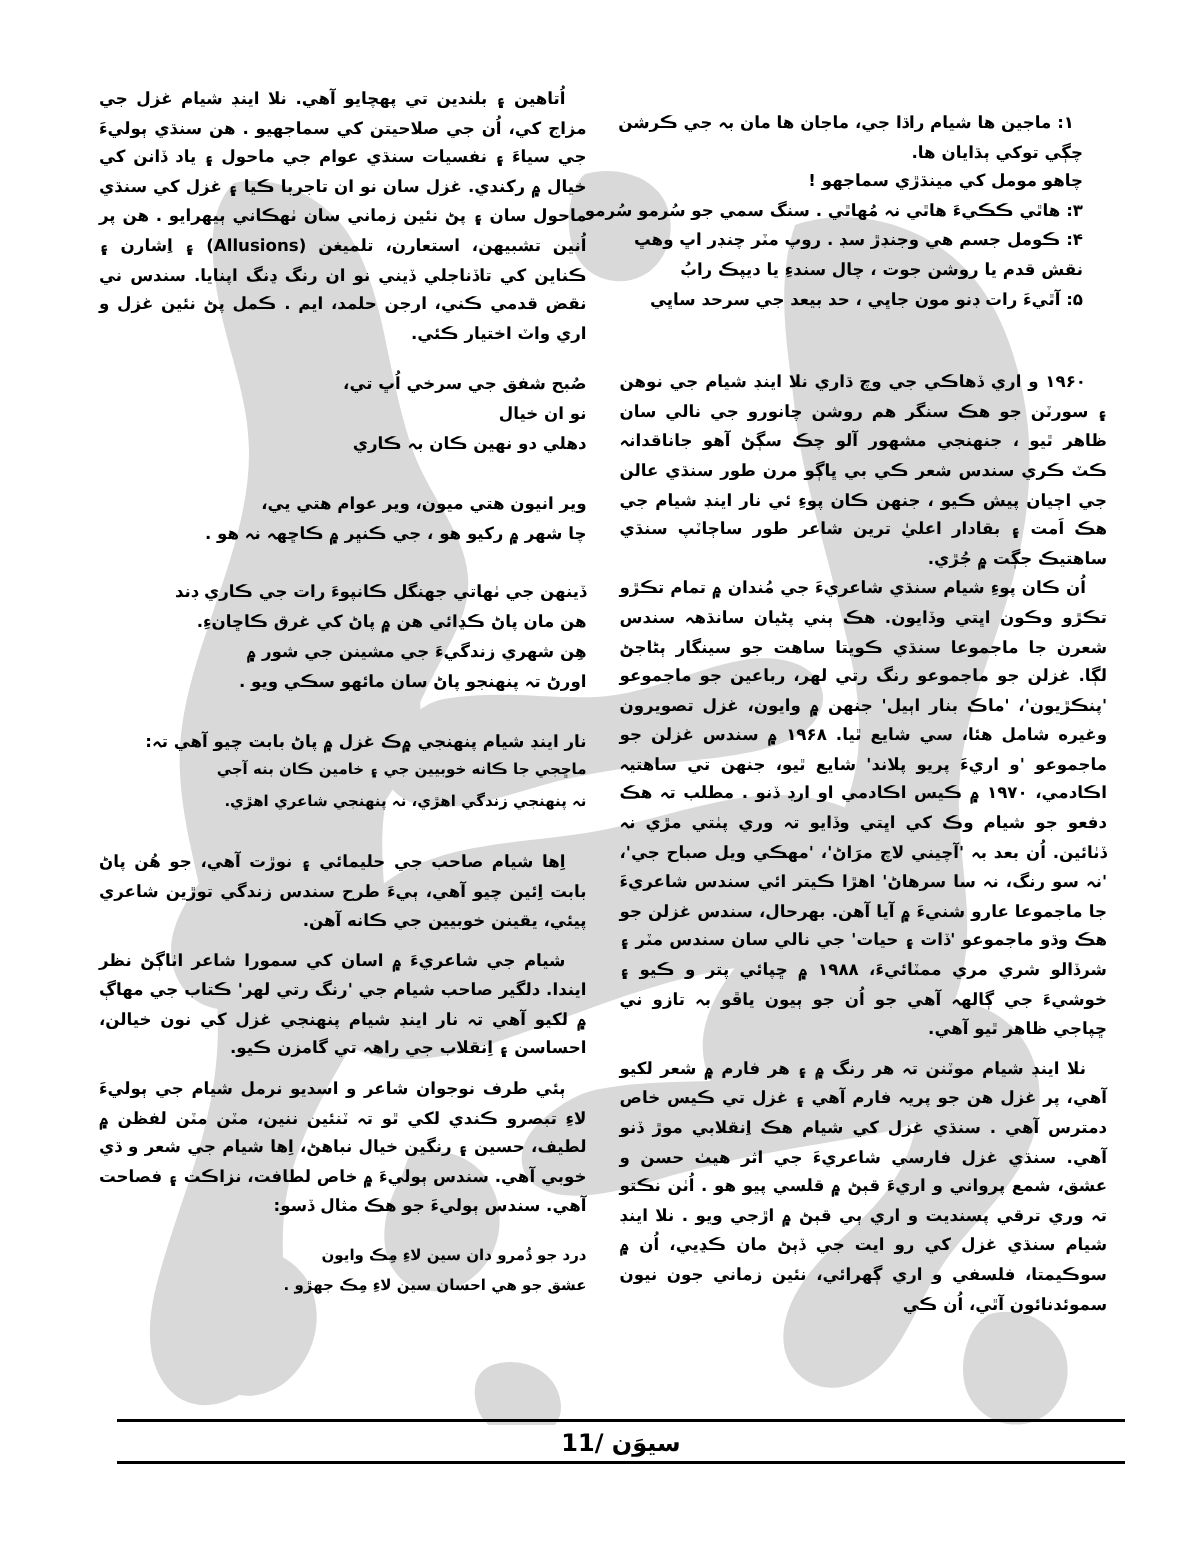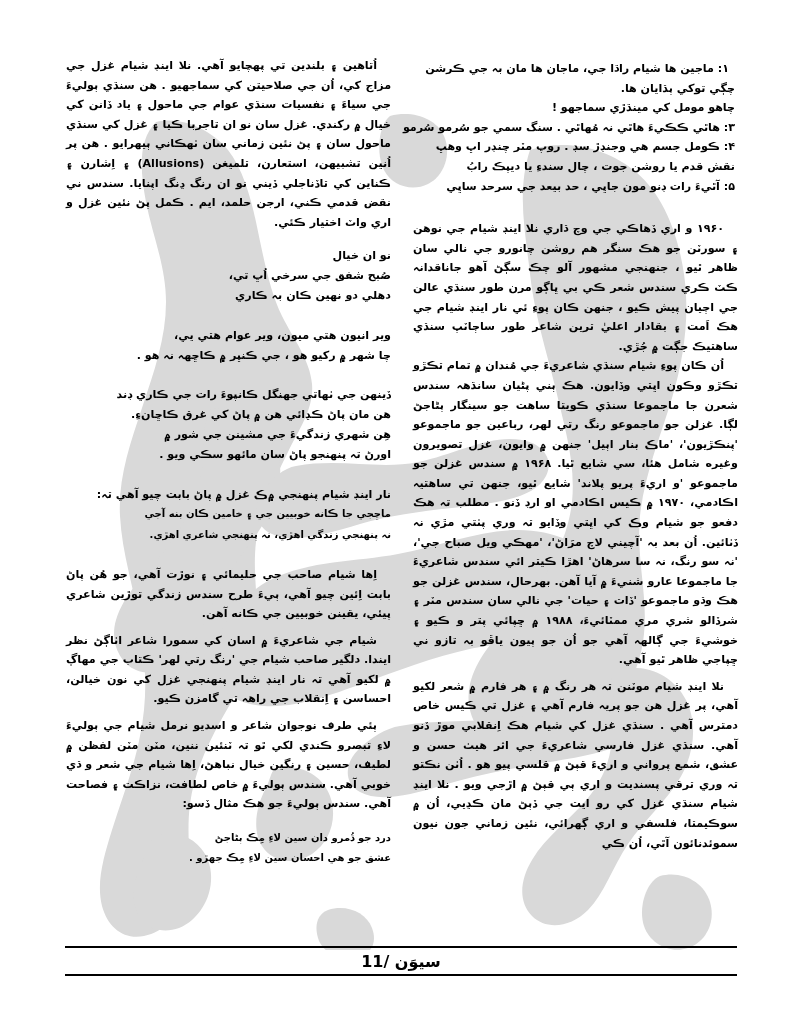--- a/index.html
+++ b/index.html
@@ -89,21 +89,21 @@
     text-indent: 14px;
   }
   .para.noindent { text-indent: 0; }
   .para + .para { margin-top: 0; }
 
   .gap-sm { height: 7px; }
   .gap-md { height: 14px; }
   .gap-lg { height: 20px; }
 
   
-  .list-block { margin: 3px; }
+  .list-block { margin: 16px; }
   .list-line {
     font-size: 11.1px;
     line-height: 19.6px;
     text-align: center;
     white-space: nowrap;
   }
   .list-line.ind-a { text-align: right; padding-right: 6px; }
   .list-line.ind-b { text-align: center; }
 
   
@@ -130,21 +130,21 @@
     font-size: 11.1px;
     line-height: 19.6px;
     text-align: right;
     direction: rtl;
     font-weight: 700;
   }
 
   
   #footer {
     position: absolute;
-    left: 65px;
+    left: 78px;
     top: 946px;
     width: 672px;
     z-index: 3;
     text-align: center;
   }
   .rule {
     width: 100%;
     height: 2px;
     background: #000;
   }
@@ -265,22 +265,22 @@
 
       </div>
 
       <div class="col" id="col-left">
 
         <p class="para">اُتاهين ۽ بلندين تي پهچايو آهي. نلا اينڊ شيام غزل جي مزاج کي، اُن جي صلاحيتن کي سماجهيو . هن سنڌي ٻوليءَ جي سياءَ ۽ نفسيات سنڌي عوام جي ماحول ۽ ياد ڏانن کي خيال ۾ رکندي. غزل سان نو ان تاجربا ڪيا ۽ غزل کي سنڌي ماحول سان ۽ پڻ نئين زماني سان ٺهڪاني ٻيهرايو . هن پر اُنين تشبيهن، استعارن، تلميغن (Allusions) ۽ اِشارن ۽ ڪناين کي تاڏناجلي ڏيني نو ان رنگ ڍنگ اپنايا. سندس ني نقض قدمي ڪني، ارجن حلمد، ايم . ڪمل پڻ نئين غزل و اري واٽ اختيار ڪئي.</p>
 
         <div class="gap-md"></div>
 
         <div class="verse-block">
+          <div class="verse-line">صُبح شفق جي سرخي اُڀ تي،</div>
           <div class="verse-line">نو ان خيال</div>
-          <div class="verse-line">صُبح شفق جي سرخي اُڀ تي،</div>
           <div class="verse-line">دهلي دو نهين ڪان بہ ڪاري</div>
         </div>
 
         <div class="gap-lg"></div>
 
         <div class="verse-block">
           <div class="verse-line">وير انيون هتي ميون، وير عوام هتي يي،</div>
           <div class="verse-line">چا شهر ۾ رکيو هو ، جي ڪنڀر ۾ ڪاڇهہ نہ هو .</div>
         </div>
 
@@ -309,21 +309,21 @@
 
         <p class="para">شيام جي شاعريءَ ۾ اسان کي سمورا شاعر اٺاڳڻ نظر ايندا. دلگير صاحب شيام جي 'رنگ رتي لهر' ڪتاب جي مهاڳ ۾ لکيو آهي تہ نار اينڊ شيام پنهنجي غزل کي نون خيالن، احساسن ۽ اِنقلاب جي راهہ تي گامزن ڪيو.</p>
 
         <div class="gap-sm"></div>
 
         <p class="para">ٻئي طرف نوجوان شاعر و اسديو نرمل شيام جي ٻوليءَ لاءِ تبصرو ڪندي لکي ٿو تہ ٽنئين ننين، مٽن مٽن لفظن ۾ لطيف، حسين ۽ رنگين خيال نباهڻ، اِها شيام جي شعر و ڌي خوبي آهي. سندس ٻوليءَ ۾ خاص لطافت، نزاڪت ۽ فصاحت آهي. سندس ٻوليءَ جو هڪ مثال ڏسو:</p>
 
         <div class="gap-md"></div>
 
         <div class="quote-block">
-          <div class="quote-line wide">درد جو ڌُمرو دان سين لاءِ مِڪ ٻڻاجڻ</div>
+          <div class="quote-line wide">درد جو ڌُمرو دان سين لاءِ مِڪ وايون</div>
           <div class="quote-line wide">عشق جو هي احسان سين لاءِ مِڪ جهڙو .</div>
         </div>
 
       </div>
 
     </div>
 
     <div id="footer">
       <div class="rule"></div>
       <div class="footer-mid">

